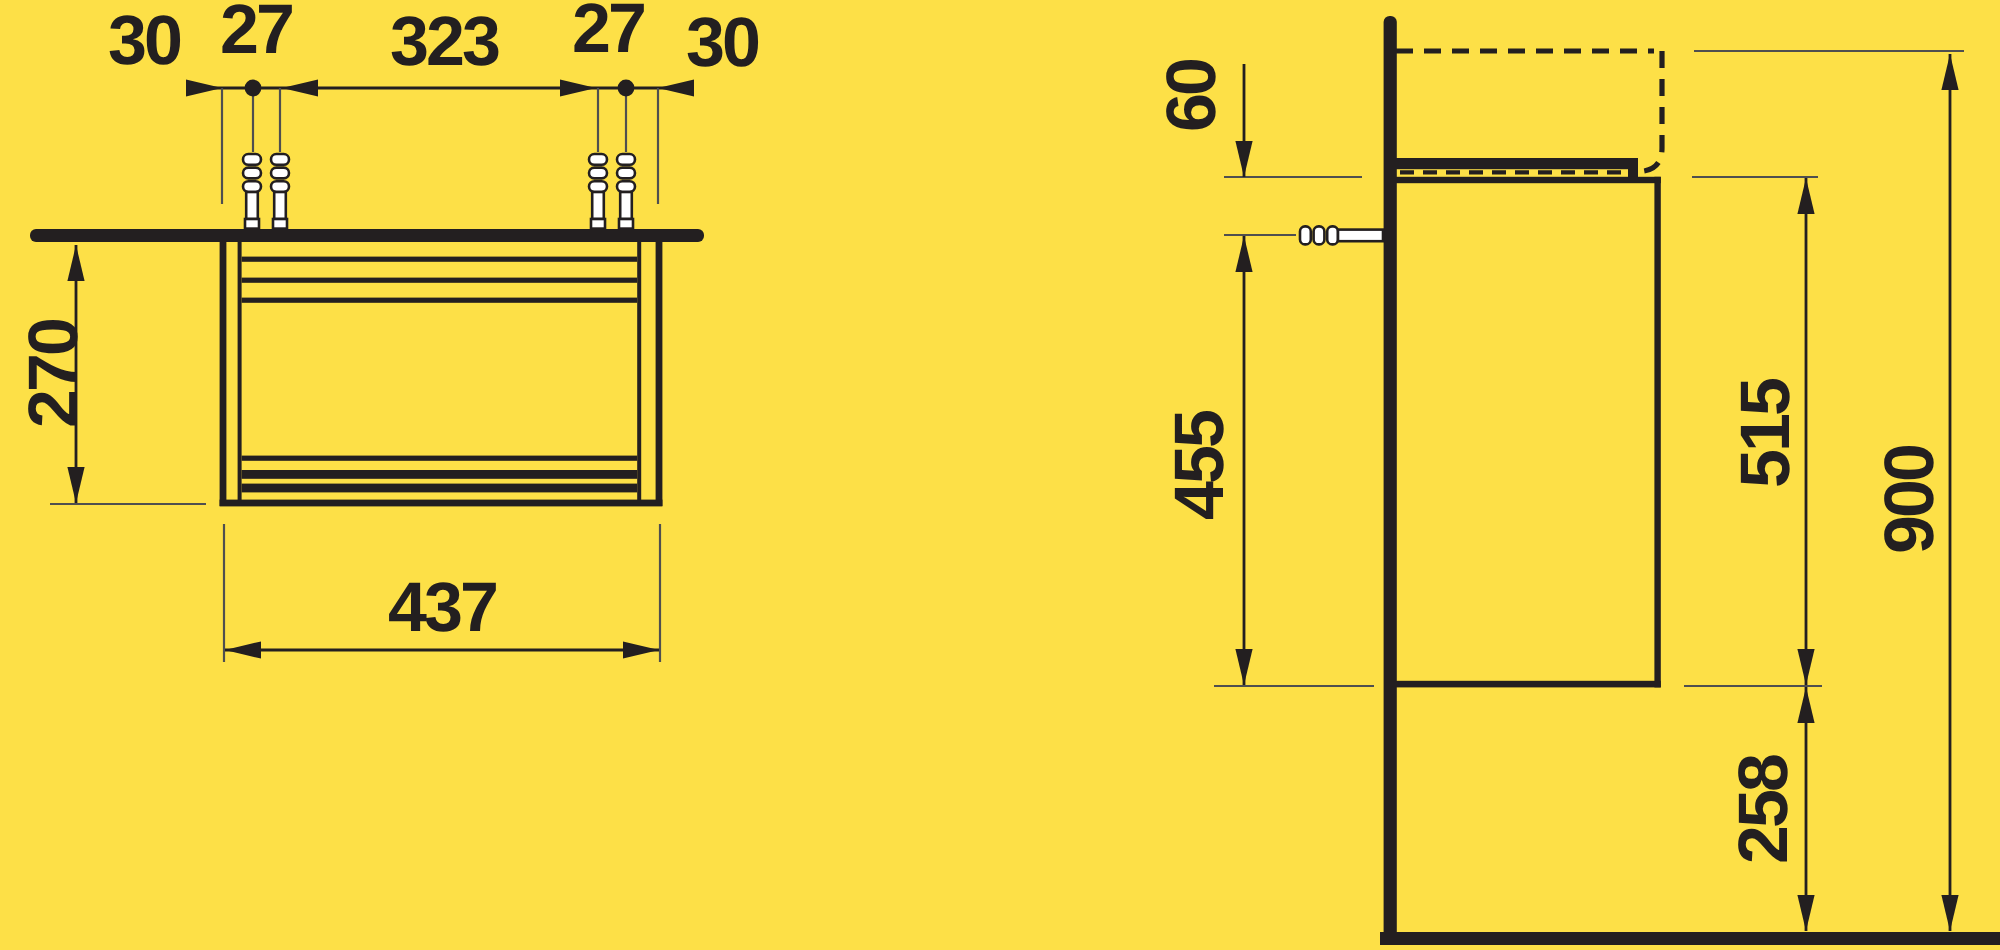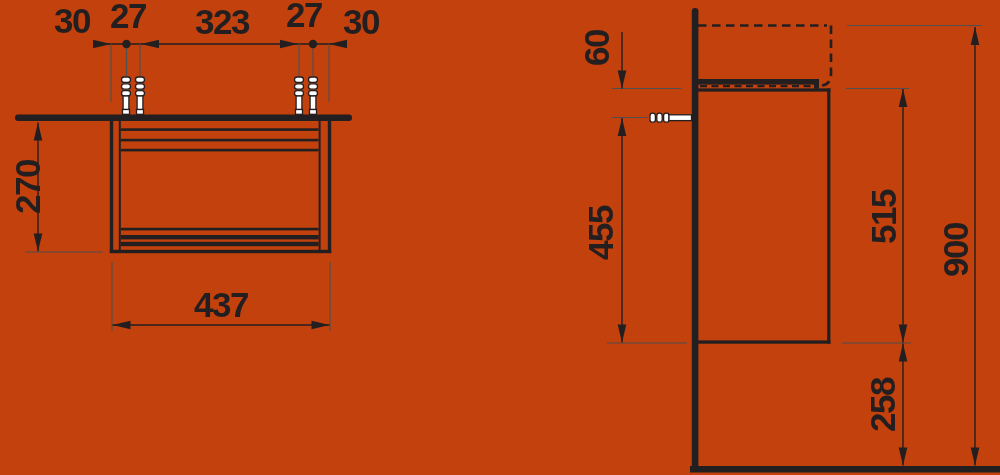--- a/index.html
+++ b/index.html
@@ -1,16 +1,16 @@
 <!DOCTYPE html>
 <html><head>
 <meta charset="utf-8">
 <style>
   html,body{margin:0;padding:0;background:#ffffff;}
-  .stage{position:relative;width:1000px;height:475px;background:#c2410c;overflow:hidden;}
+  .stage{position:relative;width:1000px;height:475px;background:#fde047;overflow:hidden;}
   svg{display:block;}
   text.lbl{
     font-family:"Liberation Sans", sans-serif;
     font-weight:bold;
     font-size:35px;
     letter-spacing:-1.5px;
     fill:#231f20;
   }
   .dimline{stroke:#231f20;stroke-width:1.4;fill:none;}
   .extline{stroke:#4f4f4f;stroke-width:1.1;fill:none;}

